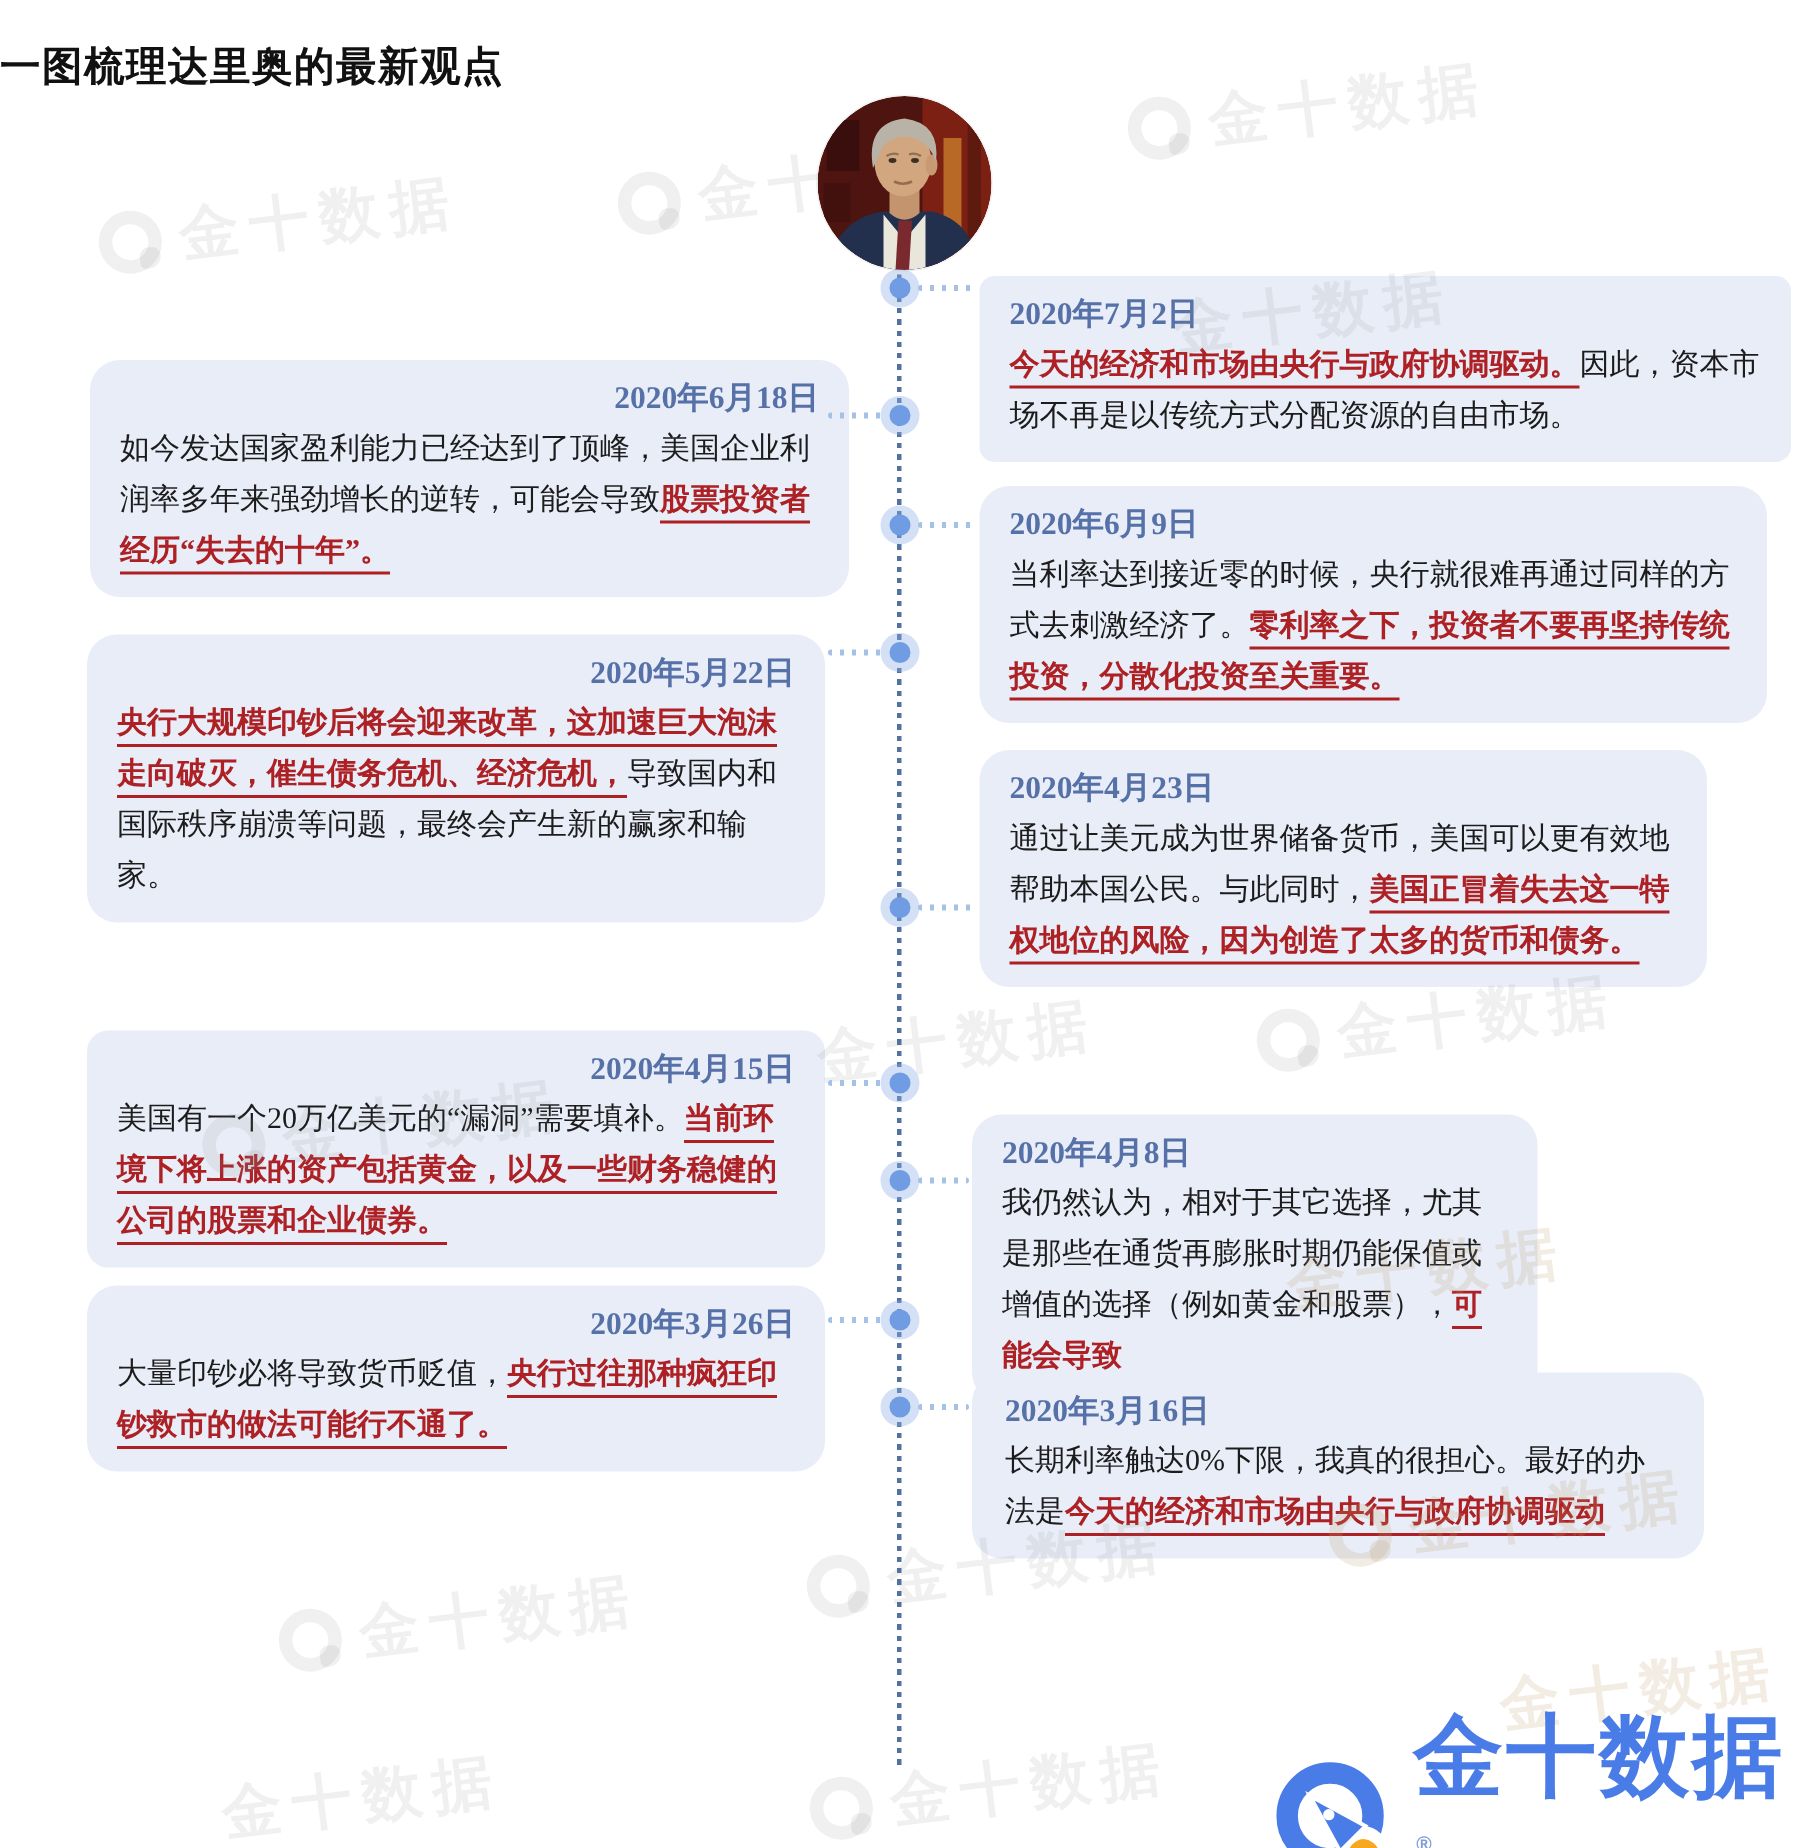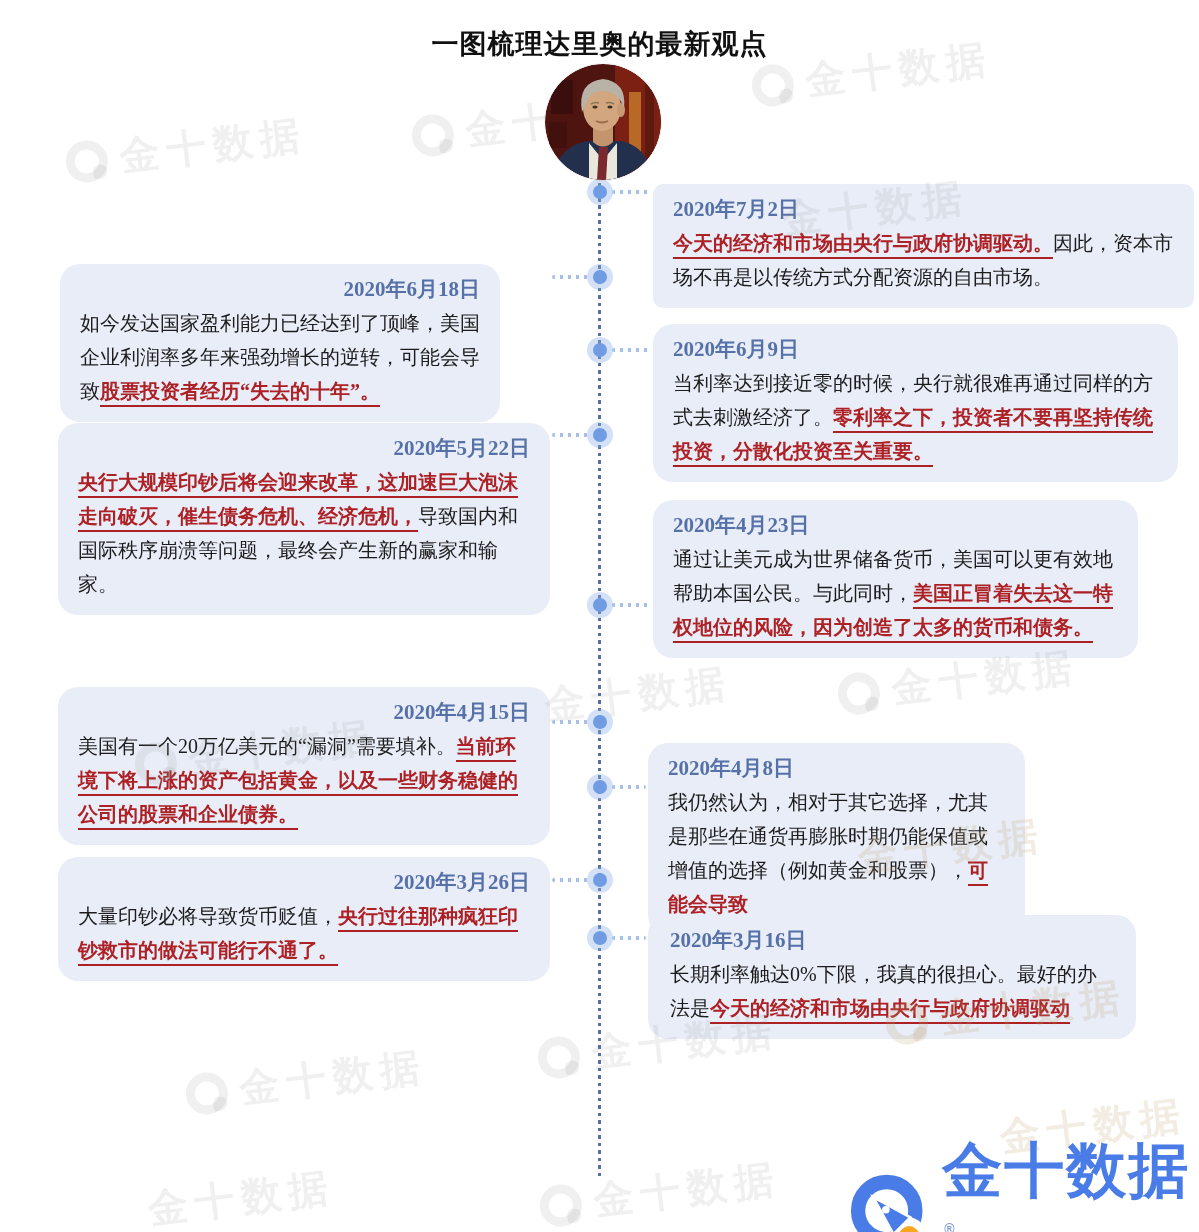--- a/index.html
+++ b/index.html
@@ -3,21 +3,21 @@
 <meta charset="utf-8">
 <style>
   html,body{margin:0;padding:0;background:#fff;}
   #stage{
     position:relative;width:1199px;height:1232px;margin:0 auto;
     background:#ffffff;overflow:hidden;
     font-family:"Liberation Serif","DejaVu Serif",serif;
   }
   
   .page-title{
-    position:absolute;left:0;top:26px;width:100%;text-align:center;
+    position:absolute;left:0;top:26px;width:100%;text-align:left;
     font-size:27px;font-weight:bold;color:#111;letter-spacing:1px;z-index:4;
   }
   
   .avatar{position:absolute;left:545px;top:64px;width:116px;height:116px;border-radius:50%;overflow:hidden;z-index:4;box-shadow:0 0 0 1px rgba(0,0,0,0.05);}
   
   .tl-line{
     position:absolute;left:598px;top:183px;width:3px;height:997px;z-index:3;
     background-image:repeating-linear-gradient(to bottom,#53719f 0 3.5px,transparent 3.5px 7.5px);
   }
   .tl-node{position:absolute;width:26px;height:26px;border-radius:50%;
@@ -161,41 +161,41 @@
   <div class="tl-conn" style="left:552px;top:720px;width:38px;"></div>
   <div class="tl-conn" style="left:612px;top:785px;width:34px;"></div>
   <div class="tl-conn" style="left:552px;top:878px;width:38px;"></div>
   <div class="tl-conn" style="left:612px;top:936px;width:34px;"></div>
 
   <section class="card right" style="left:653px;top:184px;width:541px;min-height:112px;border-radius:10px;">
     <div class="date">2020年7月2日</div>
     <p class="body"><span></span><span class="em">今天的经济和市场由央行与政府协调驱动。</span><span>因此，资本市场不再是以传统方式分配资源的自由市场。</span></p>
   </section>
 
-  <section class="card left" style="left:60px;top:264px;width:440px;min-height:138px;">
+  <section class="card left" style="left:60px;top:240px;width:506px;min-height:138px;">
     <div class="date">2020年6月18日</div>
     <p class="body"><span>如今发达国家盈利能力已经达到了顶峰，美国企业利润率多年来强劲增长的逆转，可能会导致</span><span class="em">股票投资者经历“失去的十年”。</span><span></span></p>
   </section>
 
   <section class="card right" style="left:653px;top:324px;width:525px;min-height:130px;">
     <div class="date">2020年6月9日</div>
     <p class="body"><span>当利率达到接近零的时候，央行就很难再通过同样的方式去刺激经济了。</span><span class="em">零利率之下，投资者不要再坚持传统投资，分散化投资至关重要。</span><span></span></p>
   </section>
 
   <section class="card left" style="left:58px;top:423px;width:492px;min-height:155px;">
     <div class="date">2020年5月22日</div>
     <p class="body"><span></span><span class="em">央行大规模印钞后将会迎来改革，这加速巨大泡沫走向破灭，催生债务危机、经济危机，</span><span>导致国内和国际秩序崩溃等问题，最终会产生新的赢家和输家。</span></p>
   </section>
 
   <section class="card right" style="left:653px;top:500px;width:485px;min-height:155px;">
     <div class="date">2020年4月23日</div>
     <p class="body"><span>通过让美元成为世界储备货币，美国可以更有效地帮助本国公民。与此同时，</span><span class="em">美国正冒着失去这一特权地位的风险，因为创造了太多的货币和债务。</span><span></span></p>
   </section>
 
-  <section class="card left" style="left:58px;top:687px;width:492px;min-height:150px;">
+  <section class="card left" style="left:58px;top:687px;width:492px;min-height:150px;border-radius:14px;">
     <div class="date">2020年4月15日</div>
     <p class="body"><span>美国有一个20万亿美元的“漏洞”需要填补。</span><span class="em">当前环境下将上涨的资产包括黄金，以及一些财务稳健的公司的股票和企业债券。</span><span></span></p>
   </section>
 
   <section class="card right" style="left:648px;top:743px;width:377px;min-height:125px;">
     <div class="date">2020年4月8日</div>
     <p class="body"><span>我仍然认为，相对于其它选择，尤其是那些在通货再膨胀时期仍能保值或增值的选择（例如黄金和股票），</span><span class="em">可能会导致</span><span></span></p>
   </section>
 
   <section class="card left" style="left:58px;top:857px;width:492px;min-height:115px;">

